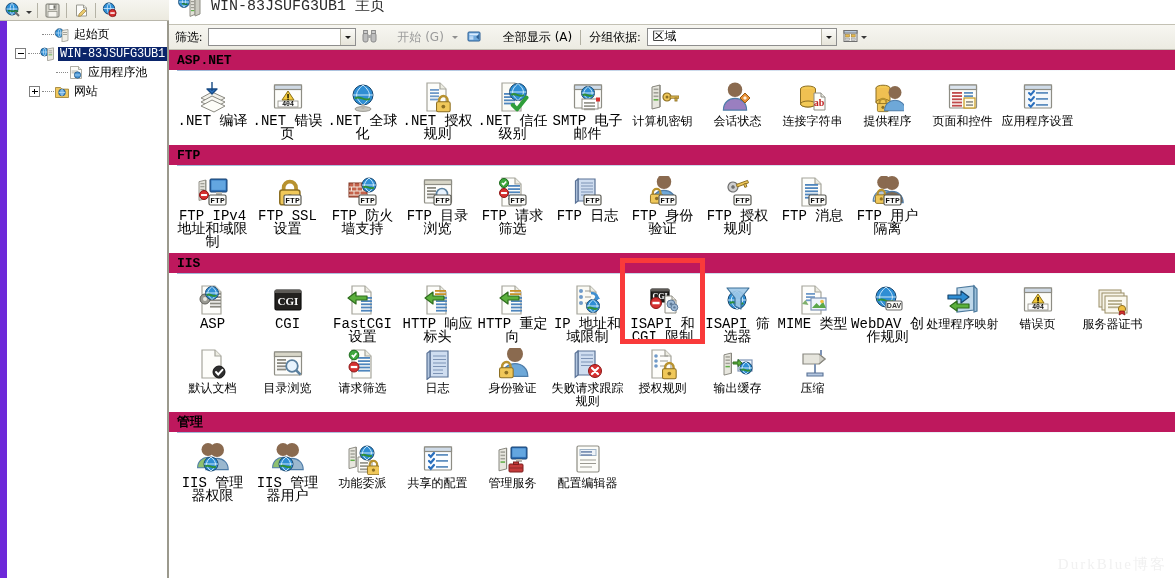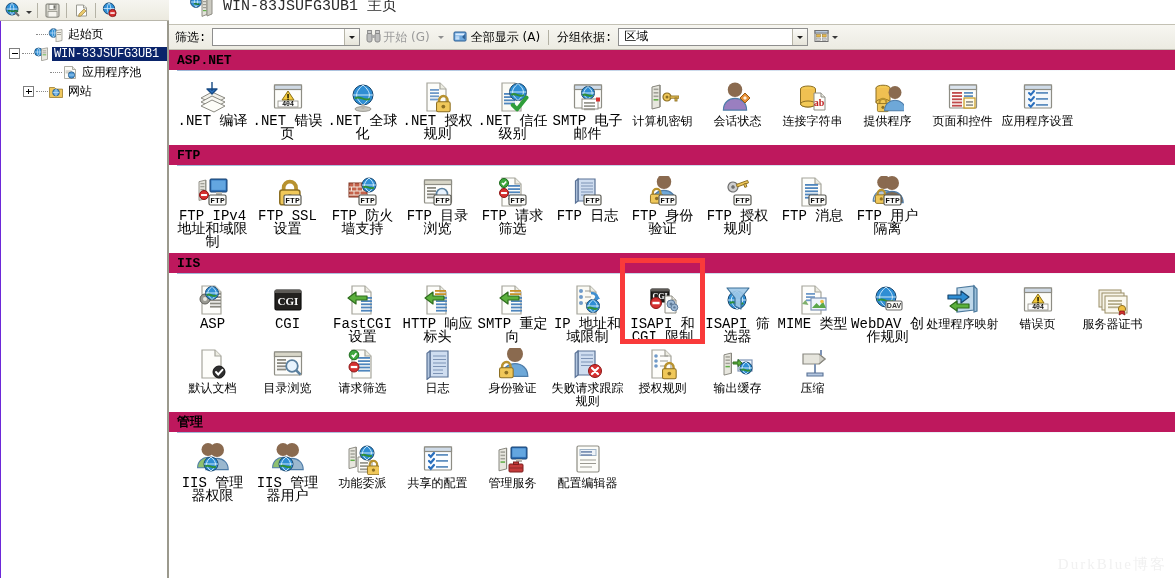--- a/index.html
+++ b/index.html
@@ -56,21 +56,21 @@
     border-left: 3px solid transparent;
     border-right: 3px solid transparent;
     border-top: 3px solid #3a3a3a;
   }
 
   #tree-box {
     flex: 1;
     margin: 0;
     background: #ffffff;
     border: 1px solid #8a8a8a;
-    border-left: 1px solid #6d28d9;
+    border-left: 7px solid #6d28d9;
     border-right: 2px solid #9b998d;
     border-top: none;
     border-bottom: none;
     position: relative;
     overflow: hidden;
     padding-top: 4px;
   }
   .tree-row {
     height: 19px;
     display: flex;
@@ -124,21 +124,21 @@
     background: #ffffff;
     display: flex;
     flex-direction: column;
     overflow: hidden;
   }
   #page-header {
     height: 24px;
     flex: 0 0 24px;
     display: flex;
     align-items: center;
-    padding-left: 20px;
+    padding-left: 8px;
     gap: 8px;
     background: #ffffff;
     position: relative;
     overflow: hidden;
   }
   #page-title {
     font-family: "Liberation Mono", monospace;
     font-size: 15px;
     color: #2b2b2b;
     position: relative;
@@ -154,21 +154,21 @@
     border-top: 1px solid #c3c1b4;
     border-bottom: 1px solid #bfbdb0;
     display: flex;
     align-items: center;
     padding: 0 4px;
     gap: 4px;
     font-size: 12px;
     white-space: nowrap;
   }
   .fb-label {
-    font-family: Liberation Mono, monospace;
+    font-family: Liberation Serif, serif;
     font-size: 12px;
     color: #000;
     padding: 0 2px;
   }
   .fb-combo {
     height: 18px;
     background: #fff;
     border: 1px solid #8e8e8e;
     display: flex;
     align-items: flex-end;
@@ -180,21 +180,21 @@
     background: linear-gradient(to bottom,#fbfbf8,#e6e4d9);
     border-left: 1px solid #b6b4a7;
     display:flex; align-items:center; justify-content:center;
   }
   #filter-combo { width: 148px; }
   #group-combo { width: 190px; }
   .fb-combo .cbtn .caret-dn { border-top-color:#1c1c1c; }
   .fb-btn {
     display: flex;
     align-items: center;
-    gap: 2px;
+    gap: 20px;
     height: 20px;
     padding: 0 2px;
     color: #9a9a9a;
     font-family: "DejaVu Sans", sans-serif;
     font-size: 12px;
   }
   .fb-btn.enabled { color: #000; }
   .fb-div {
     width: 1px; height: 15px; background: #b2b0a3; margin: 0 2px;
   }
@@ -961,21 +961,21 @@
                   <rect x="14" y="13" width="11" height="1.8" fill="#4f86bd"></rect>
                   <rect x="14" y="16.2" width="11" height="1.8" fill="#4f86bd"></rect>
                   <rect x="14" y="19.4" width="11" height="1.8" fill="#4f86bd"></rect>
                   <rect x="14" y="22.6" width="11" height="1.8" fill="#4f86bd"></rect>
                   <rect x="14" y="25.8" width="11" height="1.8" fill="#4f86bd"></rect>
                   <path d="M22 12h-11v-4l-8 6 8 6v-4h11z" fill="#5bb03c" stroke="#2e6d1d" stroke-width="1.2" stroke-linejoin="round"></path>
                   <rect x="13" y="6" width="11" height="1.8" fill="#c8922a"></rect>
                   <rect x="13" y="9.2" width="11" height="1.8" fill="#c8922a"></rect>
                 </svg>
               </div>
-              <div class="cap">SMTP 重定向</div>
+              <div class="cap">HTTP 重定向</div>
             </div>
             <div class="tile">
               <div class="ico">
                 <svg viewBox="0 0 32 32">
                   <path d="M5 2h13l6 6v22H5z" fill="#fbfaf4" stroke="#a6a59b" stroke-width="1.2"></path>
                   <path d="M18 2v6h6" fill="#ececE2" stroke="#a6a59b" stroke-width="1.2"></path>
                   <circle cx="9" cy="7" r="2" fill="#6f9ac9"></circle>
                   <circle cx="9" cy="13" r="2" fill="#6f9ac9"></circle>
                   <circle cx="9" cy="19" r="2" fill="#6f9ac9"></circle>
                   <path d="M13 7h6M13 13h6M13 19h6" stroke="#9a9991" stroke-width="1.2"></path>

